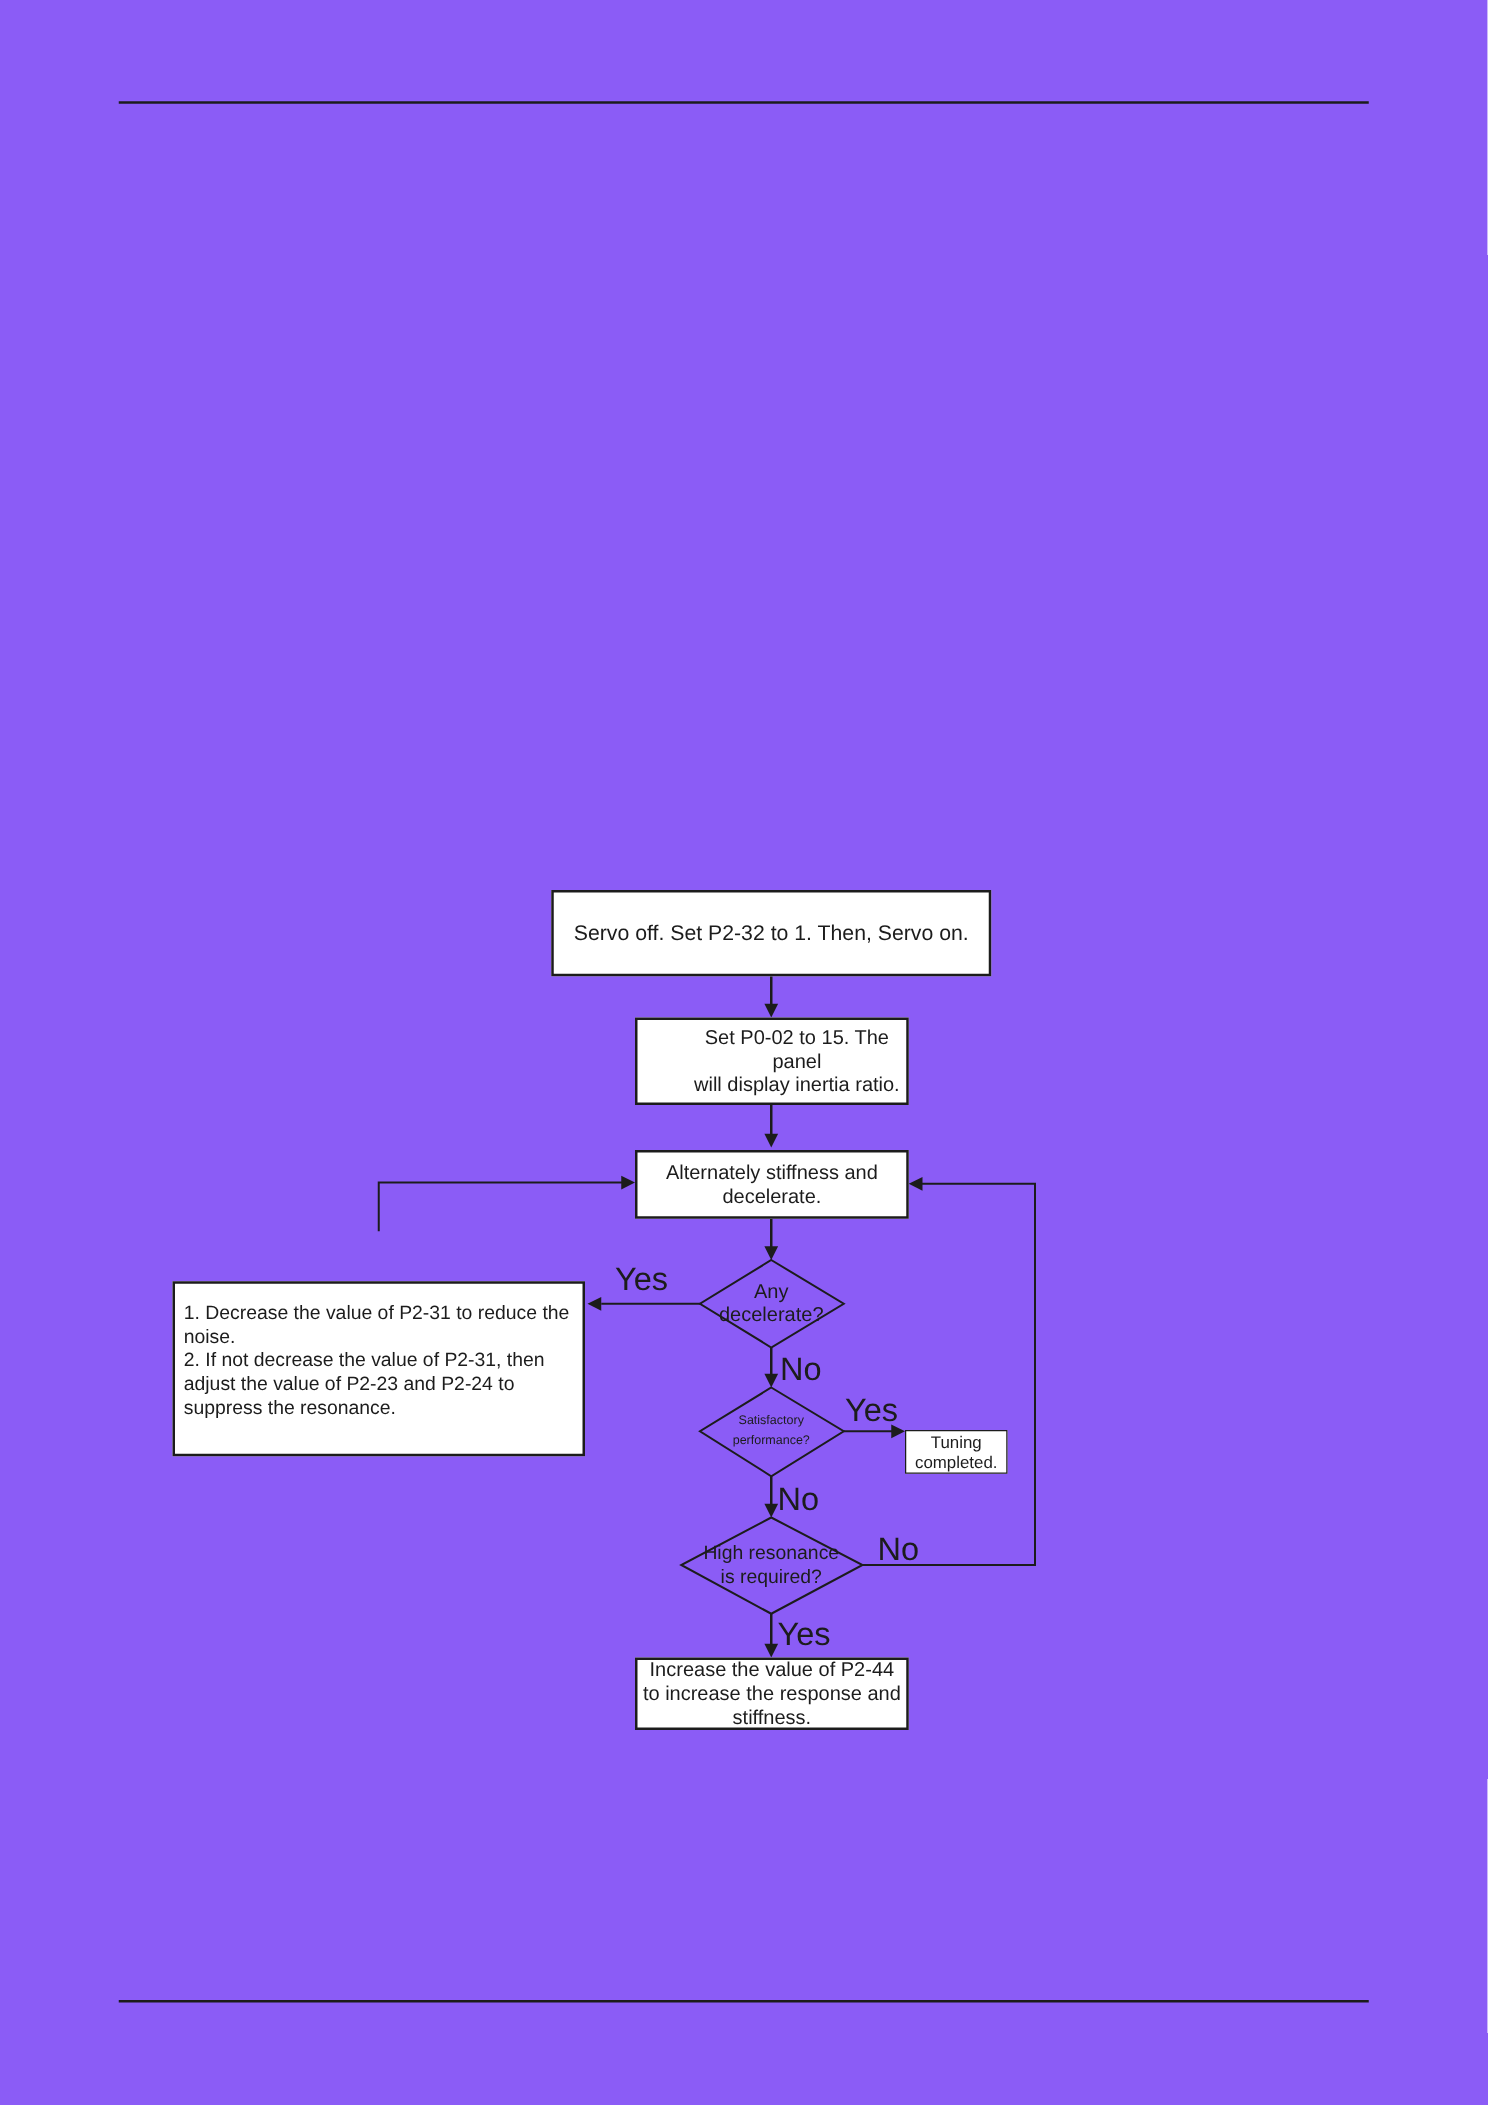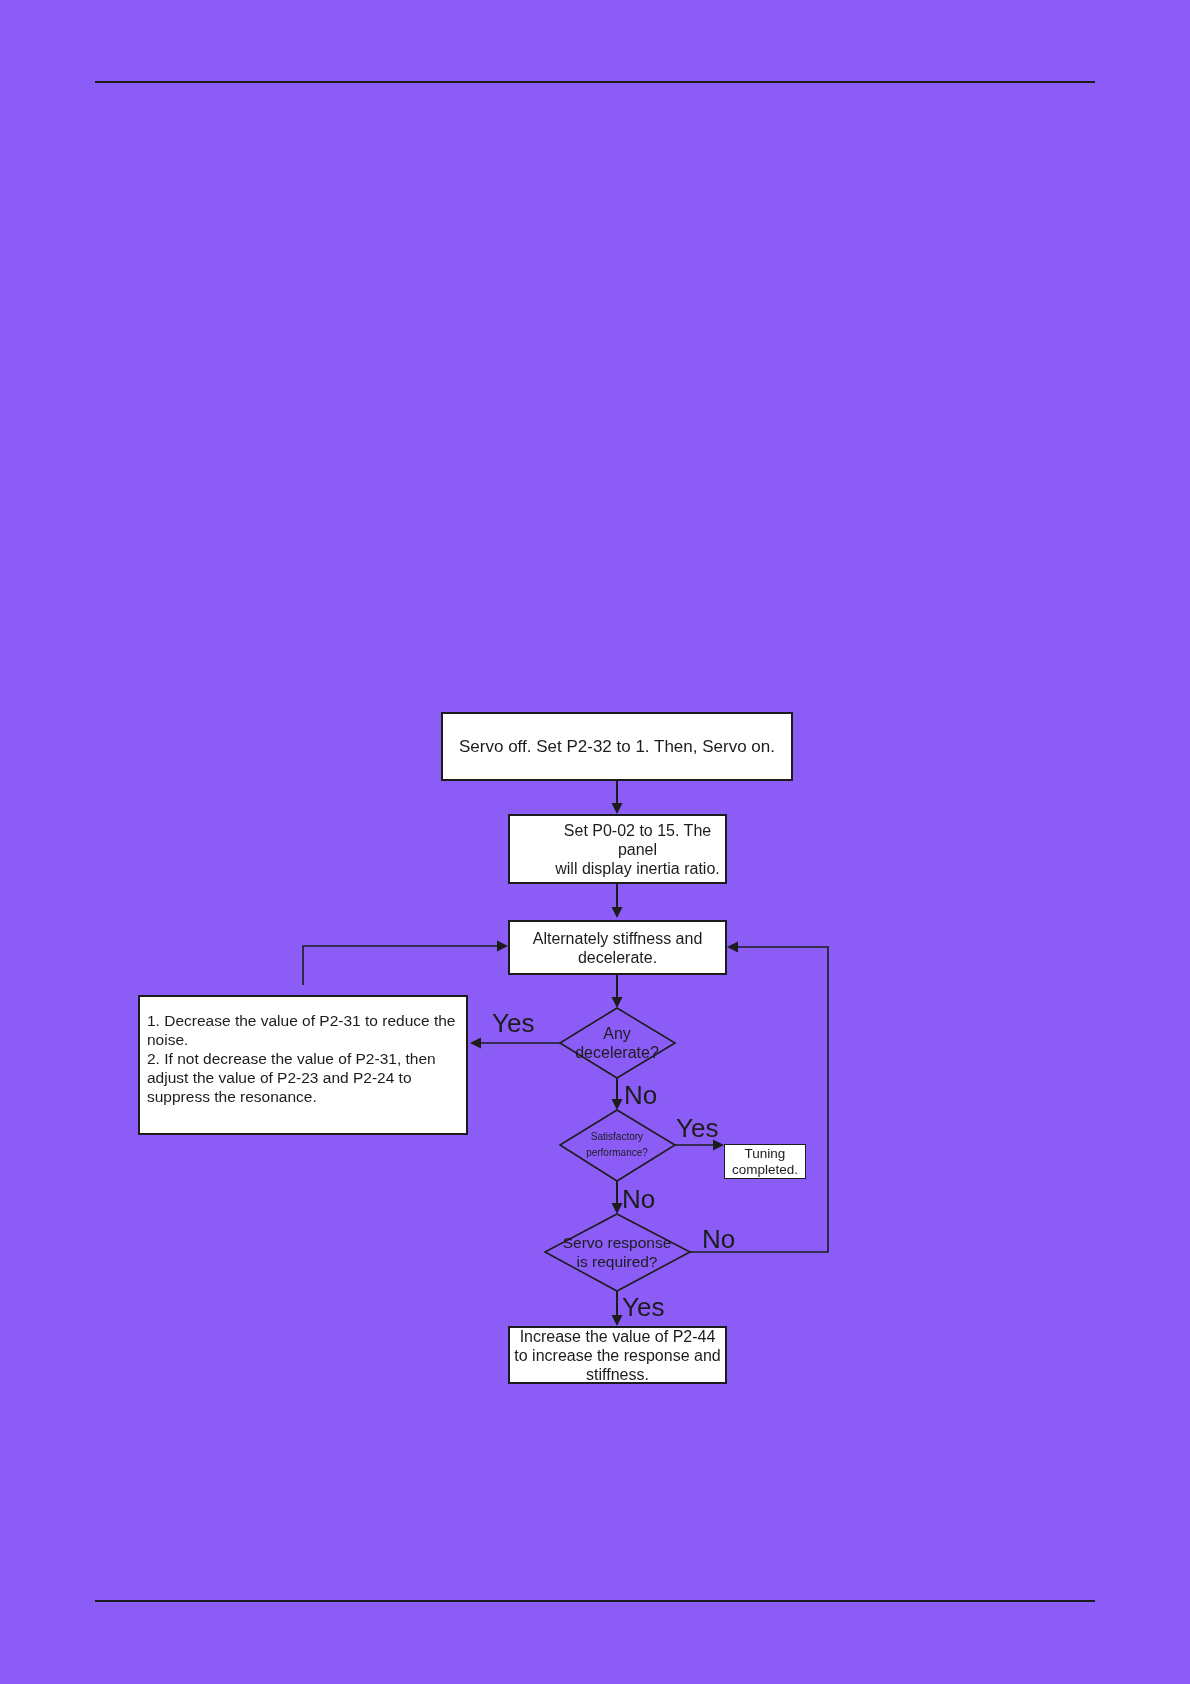--- a/index.html
+++ b/index.html
@@ -41,21 +41,21 @@
     justify-content: center;
     text-align: center;
     white-space: pre-line;
     line-height: 19px;
     font-size: 16px;
   }
   .box-servo   { left: 441px; top: 712px; width: 352px; height: 69px; font-size: 17px; }
   .box-panel   { left: 508px; top: 814px; width: 219px; height: 70px; padding-left: 40px; }
   .box-accel   { left: 508px; top: 920px; width: 219px; height: 55px; }
   .box-note    {
-    left: 138px; top: 995px; width: 330px; height: 140px;
+    left: 138px; top: 1025px; width: 330px; height: 140px;
     text-align: left;
     justify-content: flex-start;
     padding: 6px 4px 20px 7px;
     font-size: 15.5px;
     line-height: 19px;
   }
   .box-tuning  { left: 724px; top: 1144px; width: 82px; height: 35px; font-size: 13.5px; line-height: 16px; border-width: 1.5px; }
   .box-increase{ left: 508px; top: 1326px; width: 219px; height: 58px; }
 
   .diamond-text {
@@ -151,21 +151,21 @@
   <div class="flow-box box-increase">Increase the value of P2-44
 to increase the response and
 stiffness.</div>
 
   <div class="diamond-text dt-resonance">Any
 decelerate?</div>
 
   <div class="diamond-text dt-satisfactory">Satisfactory
 performance?</div>
 
-  <div class="diamond-text dt-highresponse">Servo response
+  <div class="diamond-text dt-highresponse">High resonance
 is required?</div>
 
   <div class="edge-label lbl-yes-resonance">Yes</div>
 
   <div class="edge-label lbl-no-resonance">No</div>
 
   <div class="edge-label lbl-yes-satisfactory">Yes</div>
 
   <div class="edge-label lbl-no-satisfactory">No</div>
 

